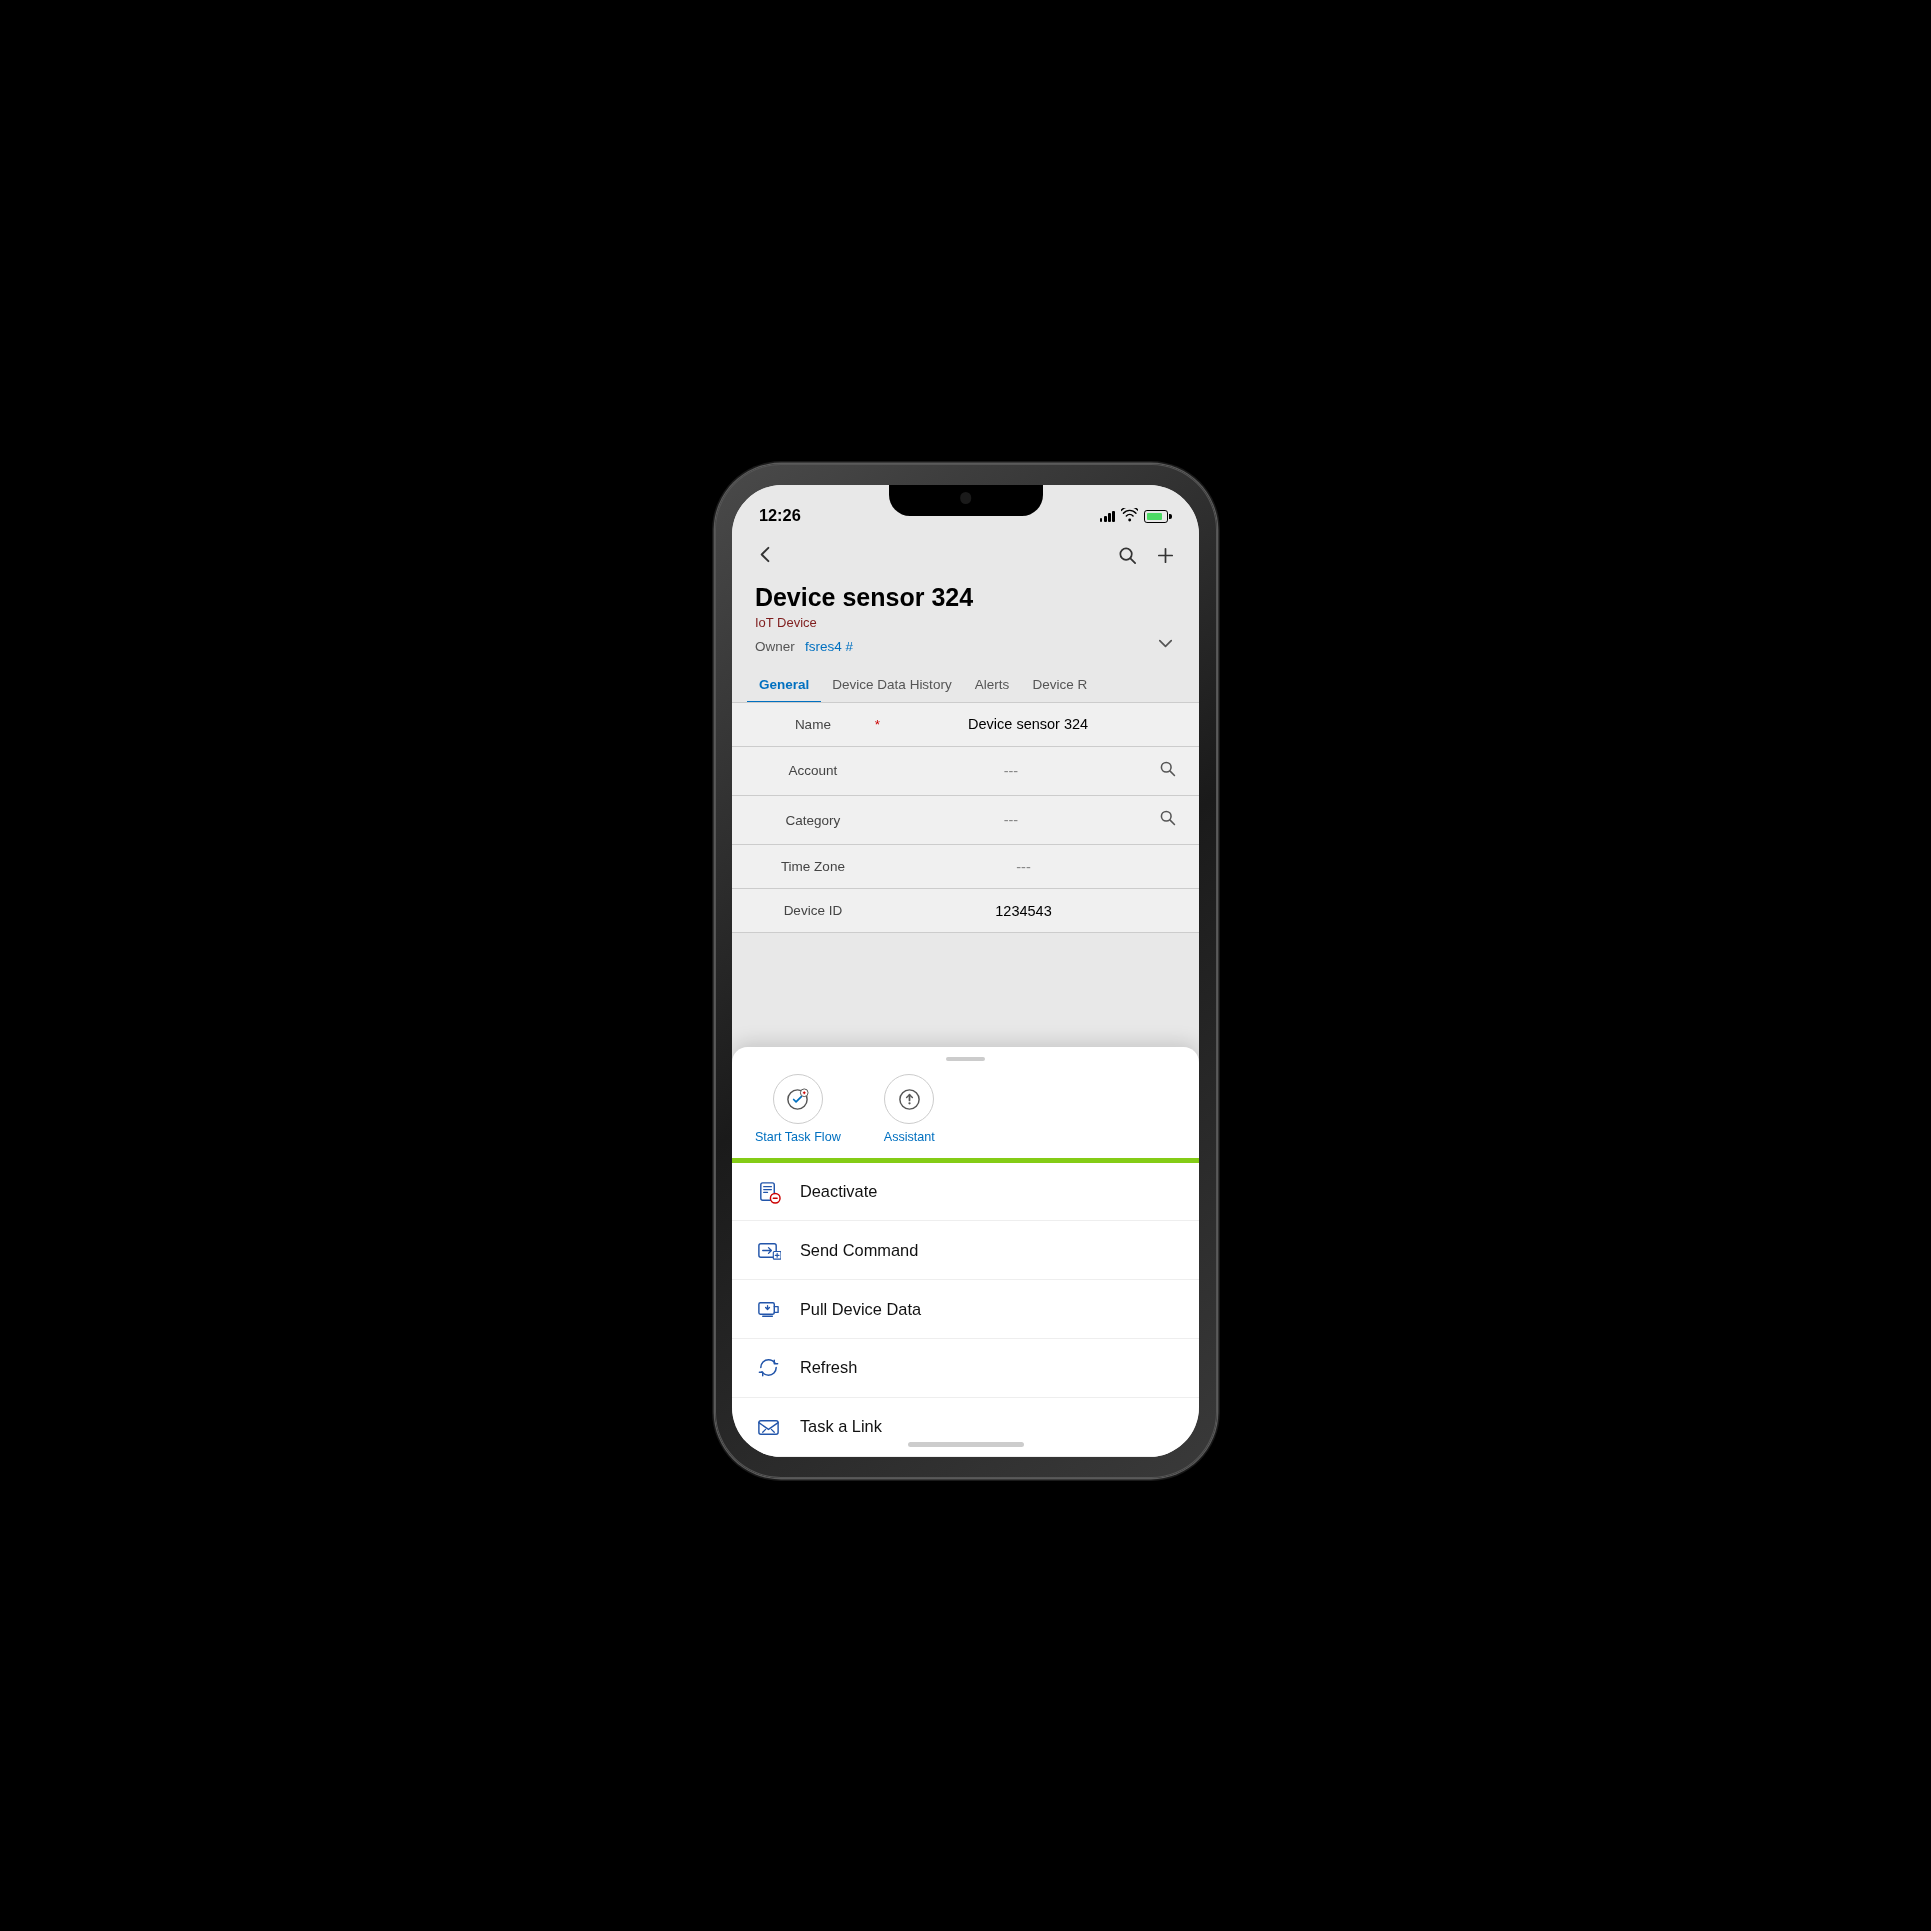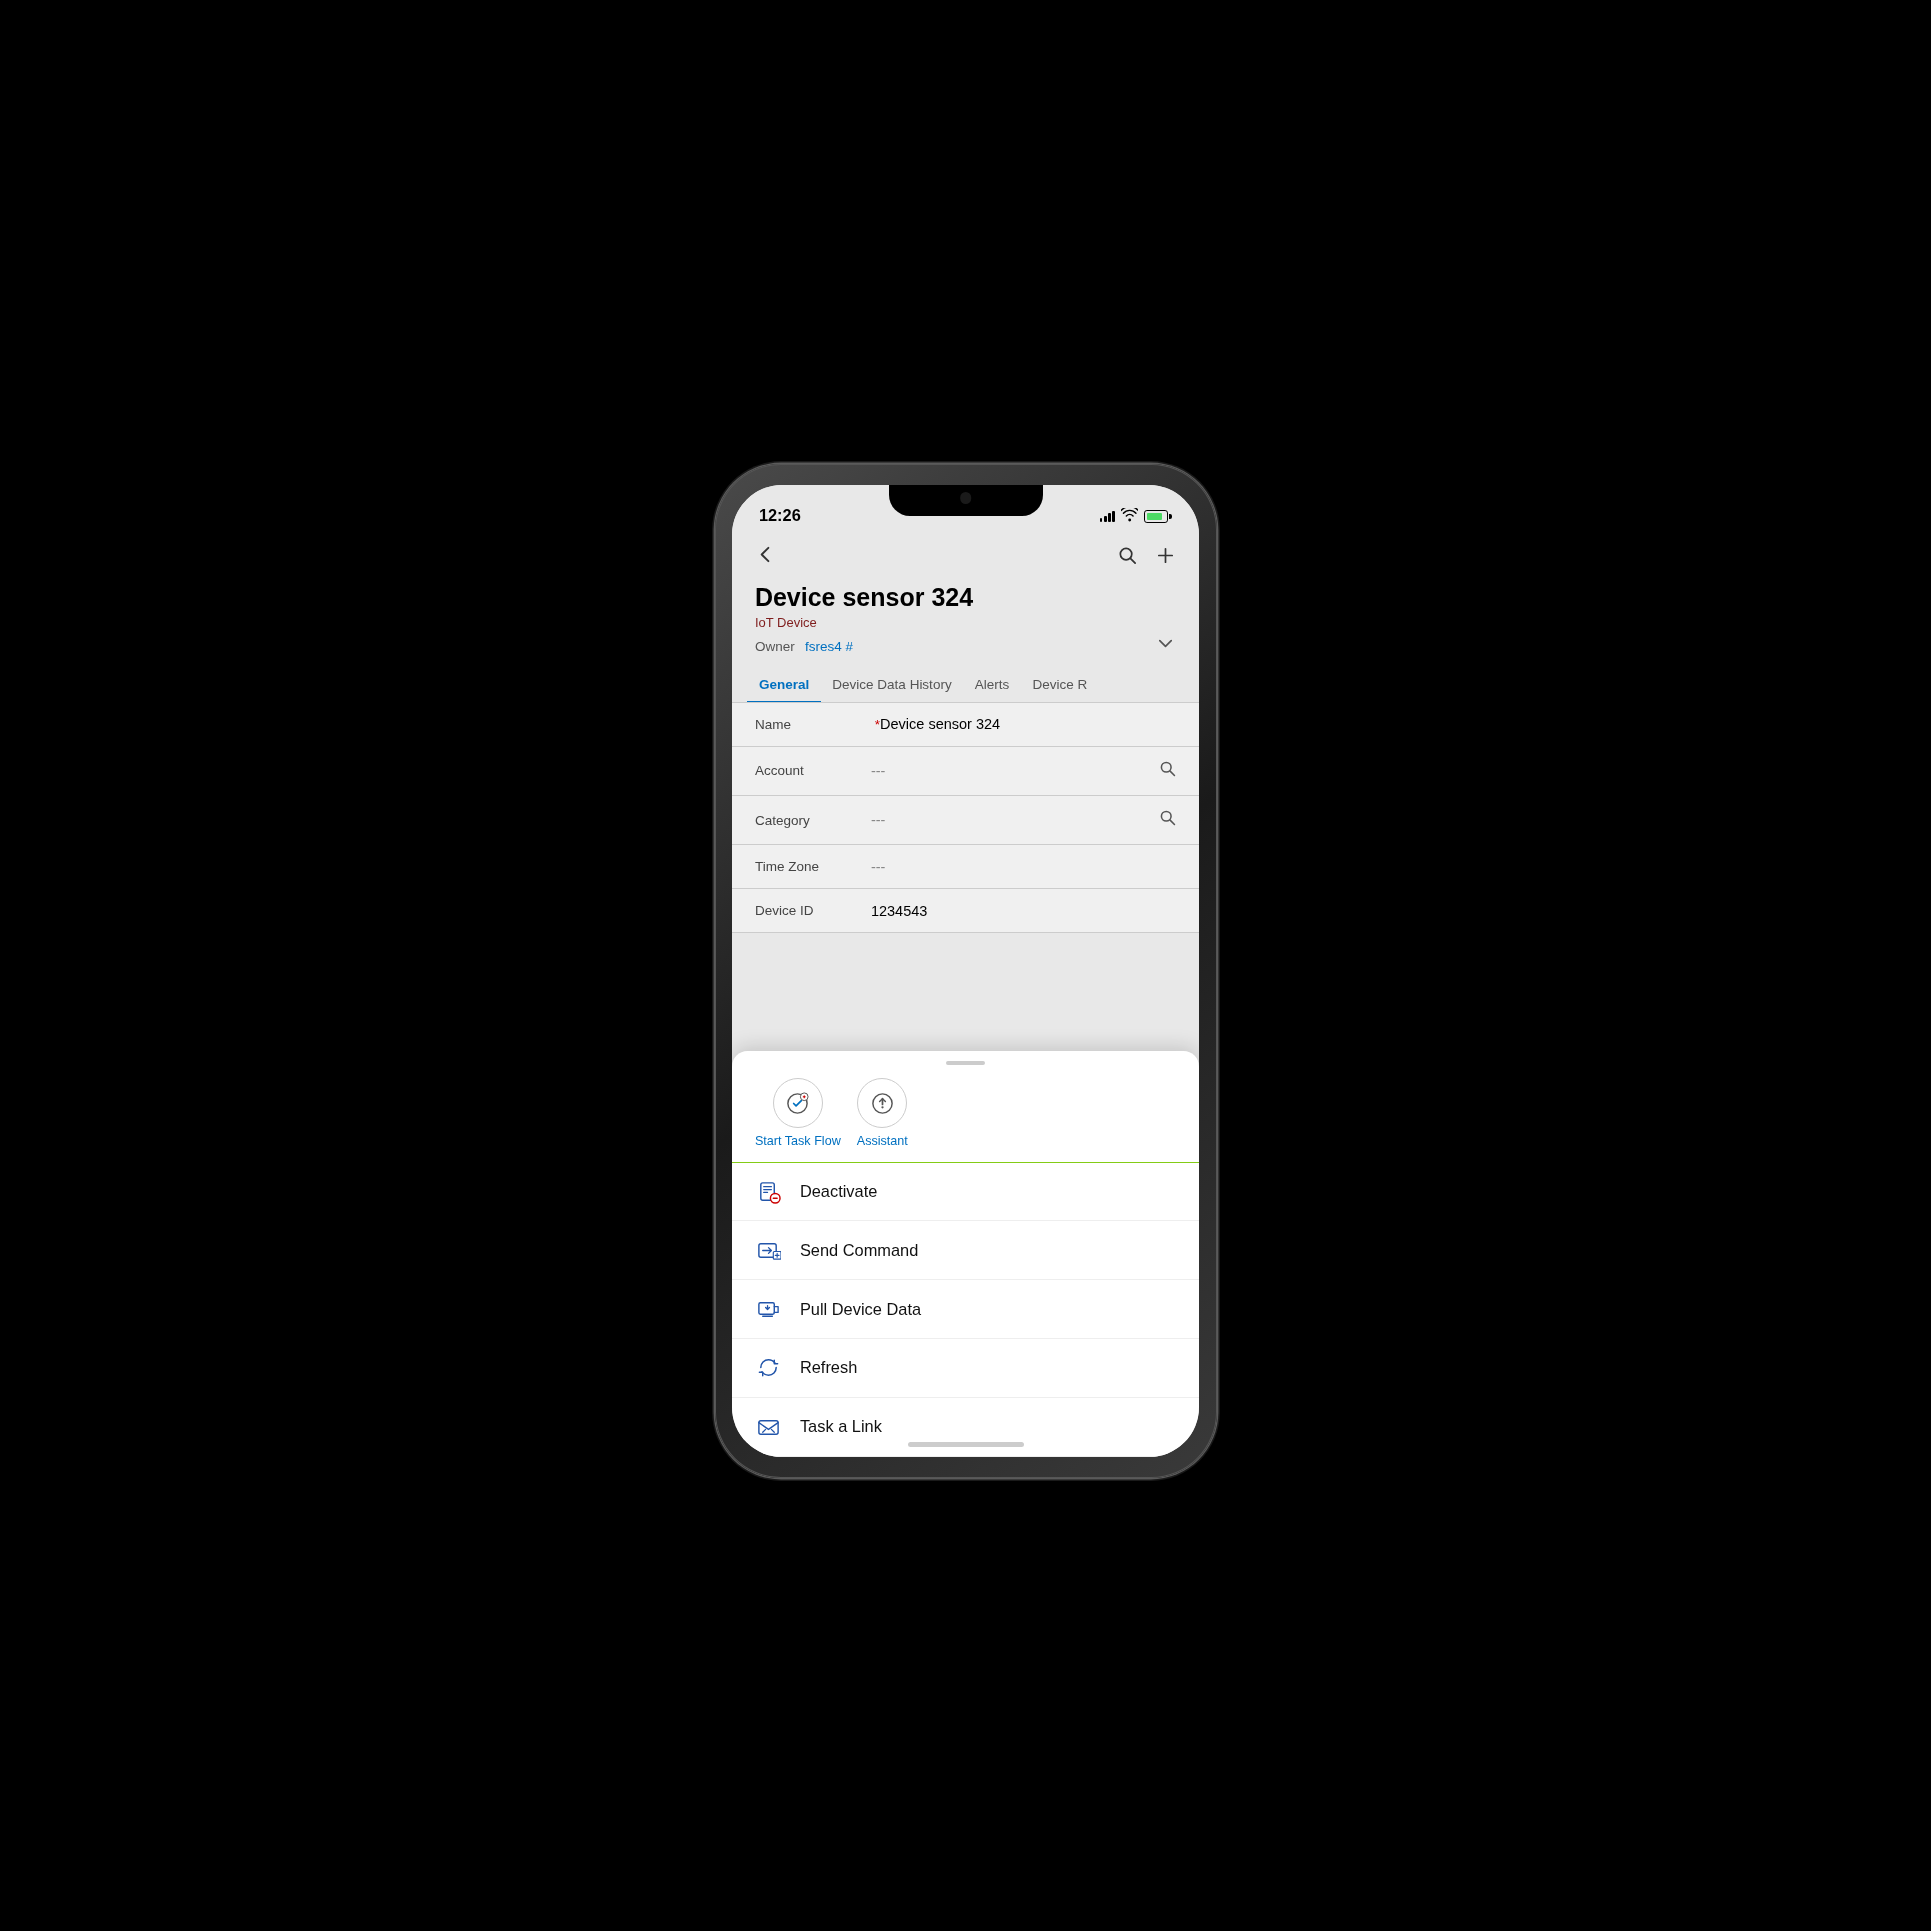--- a/index.html
+++ b/index.html
@@ -248,20 +248,21 @@
       bottom: -1px;
       left: 0;
       right: 0;
       height: 1.9px;
       background: #0070c0;
     }
 
     
     .fields-container {
       background: #404040;
+      text-align: center;
     }
 
     .field-row {
       display: flex;
       align-items: center;
       padding: 13.5px 23px;
       border-bottom: 1px solid #ccc;
       background: #f0f0f0;
     }
 
@@ -316,22 +317,22 @@
       width: 39px;
       height: 3.9px;
       background: #ccc;
       border-radius: 1.9px;
     }
 
     
     .quick-actions {
       display: flex;
       padding: 7.7px 23px 13.5px;
-      gap: 16px;
-      border-bottom: 1px solid #84cc16;
+      gap: 43px;
+      border-bottom: 5px solid #84cc16;
     }
 
     .quick-action {
       display: flex;
       flex-direction: column;
       align-items: center;
       gap: 5.8px;
       cursor: pointer;
     }
 

